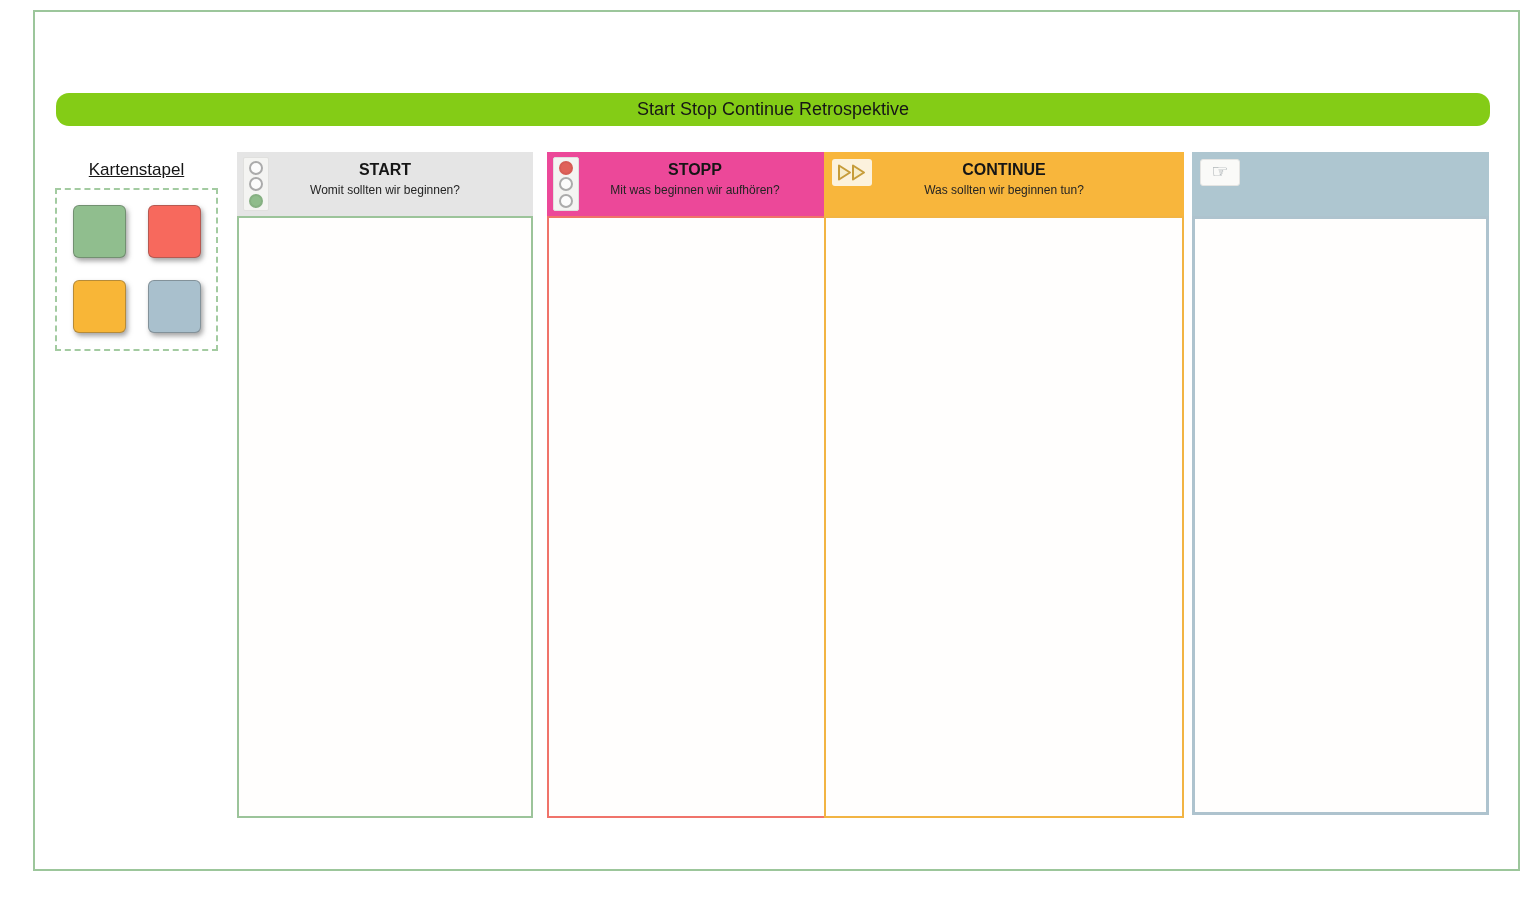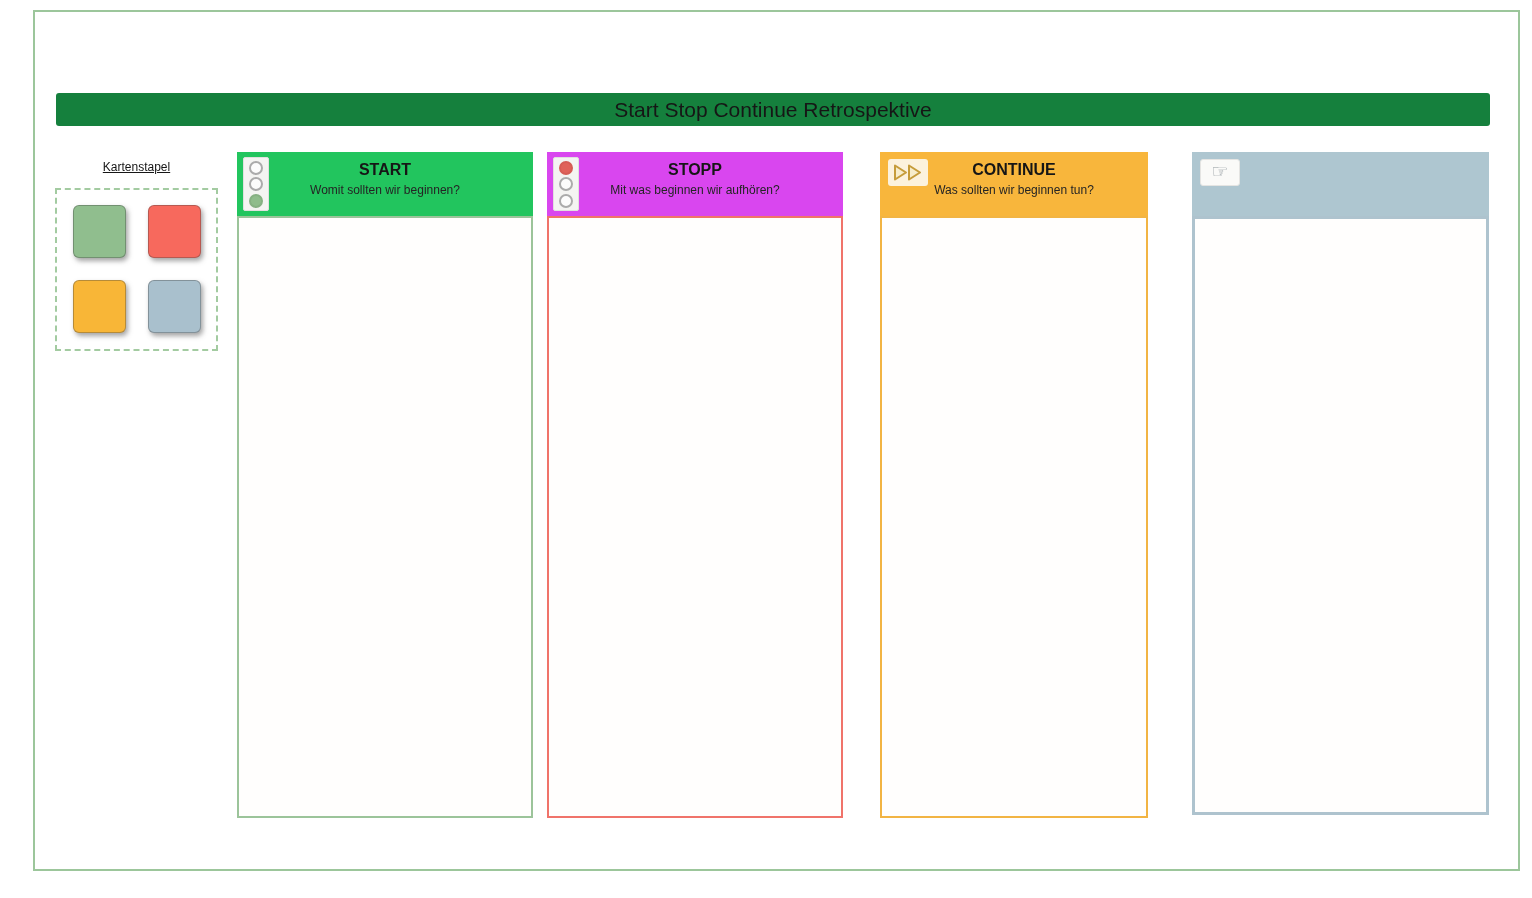--- a/index.html
+++ b/index.html
@@ -15,33 +15,33 @@
     left: 33px; top: 10px;
     width: 1487px; height: 861px;
     border: 2px solid #9CC69B;
     background: #ffffff;
   }
   
   .title-bar {
     position: absolute;
     left: 21px; top: 81px;
     width: 1434px; height: 33px;
-    background: #15803d;
-    border-radius: 3px;
+    background: #84cc16;
+    border-radius: 13px;
     display: flex; align-items: center; justify-content: center;
-    font-size: 21px;
+    font-size: 18px;
     color: #161616;
   }
   
   .stack-label {
     position: absolute;
     left: 20px; top: 148px;
     width: 163px;
     text-align: center;
-    font-size: 12px;
+    font-size: 17px;
     text-decoration: underline;
     color: #161616;
   }
   .stack-box {
     position: absolute;
     left: 20px; top: 176px;
     width: 163px; height: 163px;
     border: 2px dashed #A3CBA1;
     background: #ffffff;
   }
@@ -53,21 +53,21 @@
     box-shadow: 2px 3px 5px rgba(90,90,90,0.55);
   }
   .stack-card.c0 { left: 16px; top: 15px; }
   .stack-card.c1 { left: 91px; top: 15px; }
   .stack-card.c2 { left: 16px; top: 90px; }
   .stack-card.c3 { left: 91px; top: 90px; }
   
   .column { position: absolute; top: 140px; }
   .column.start    { left: 202px; width: 296px; }
   .column.stopp    { left: 512px; width: 296px; }
-  .column.continue { left: 845px; width: 268px; }
+  .column.continue { left: 789px; width: 360px; }
   .column.actions  { left: 1157px; width: 297px; }
   .col-header {
     position: relative;
     width: 100%; height: 64px;
     padding-top: 7px;
     text-align: center;
   }
   .col-title { font-size: 16px; font-weight: bold; color: #161616; line-height: 21px; }
   .col-subtitle { font-size: 12px; color: #242424; line-height: 21px; }
   .col-body {
@@ -127,34 +127,34 @@
   <div class="stack-label">Kartenstapel</div>
 
   <div class="stack-box">
     <div class="stack-card c0" style="background-color: rgb(144, 190, 142);"></div>
     <div class="stack-card c1" style="background-color: rgb(247, 105, 93);"></div>
     <div class="stack-card c2" style="background-color: rgb(248, 182, 55);"></div>
     <div class="stack-card c3" style="background-color: rgb(169, 192, 205);"></div>
   </div>
 
   <div class="column start">
-    <div class="col-header" style="background-color: #22c55e;">
+    <div class="col-header" style="background-color: #e5e5e5;">
       <div class="traffic-light">
         <div class="tl-dot"></div>
         <div class="tl-dot"></div>
         <div class="tl-dot lit-green"></div>
       </div>
       <div class="col-title">START</div>
       <div class="col-subtitle">Womit sollten wir beginnen?</div>
     </div>
     <div class="col-body" style="border-color: rgb(156, 196, 154);"></div>
   </div>
 
   <div class="column stopp">
-    <div class="col-header" style="background-color: #d946ef;">
+    <div class="col-header" style="background-color: #ec4899;">
       <div class="traffic-light">
         <div class="tl-dot lit-red"></div>
         <div class="tl-dot"></div>
         <div class="tl-dot"></div>
       </div>
       <div class="col-title">STOPP</div>
       <div class="col-subtitle">Mit was beginnen wir aufhören?</div>
     </div>
     <div class="col-body" style="border-color: rgb(240, 115, 106);"></div>
   </div>

